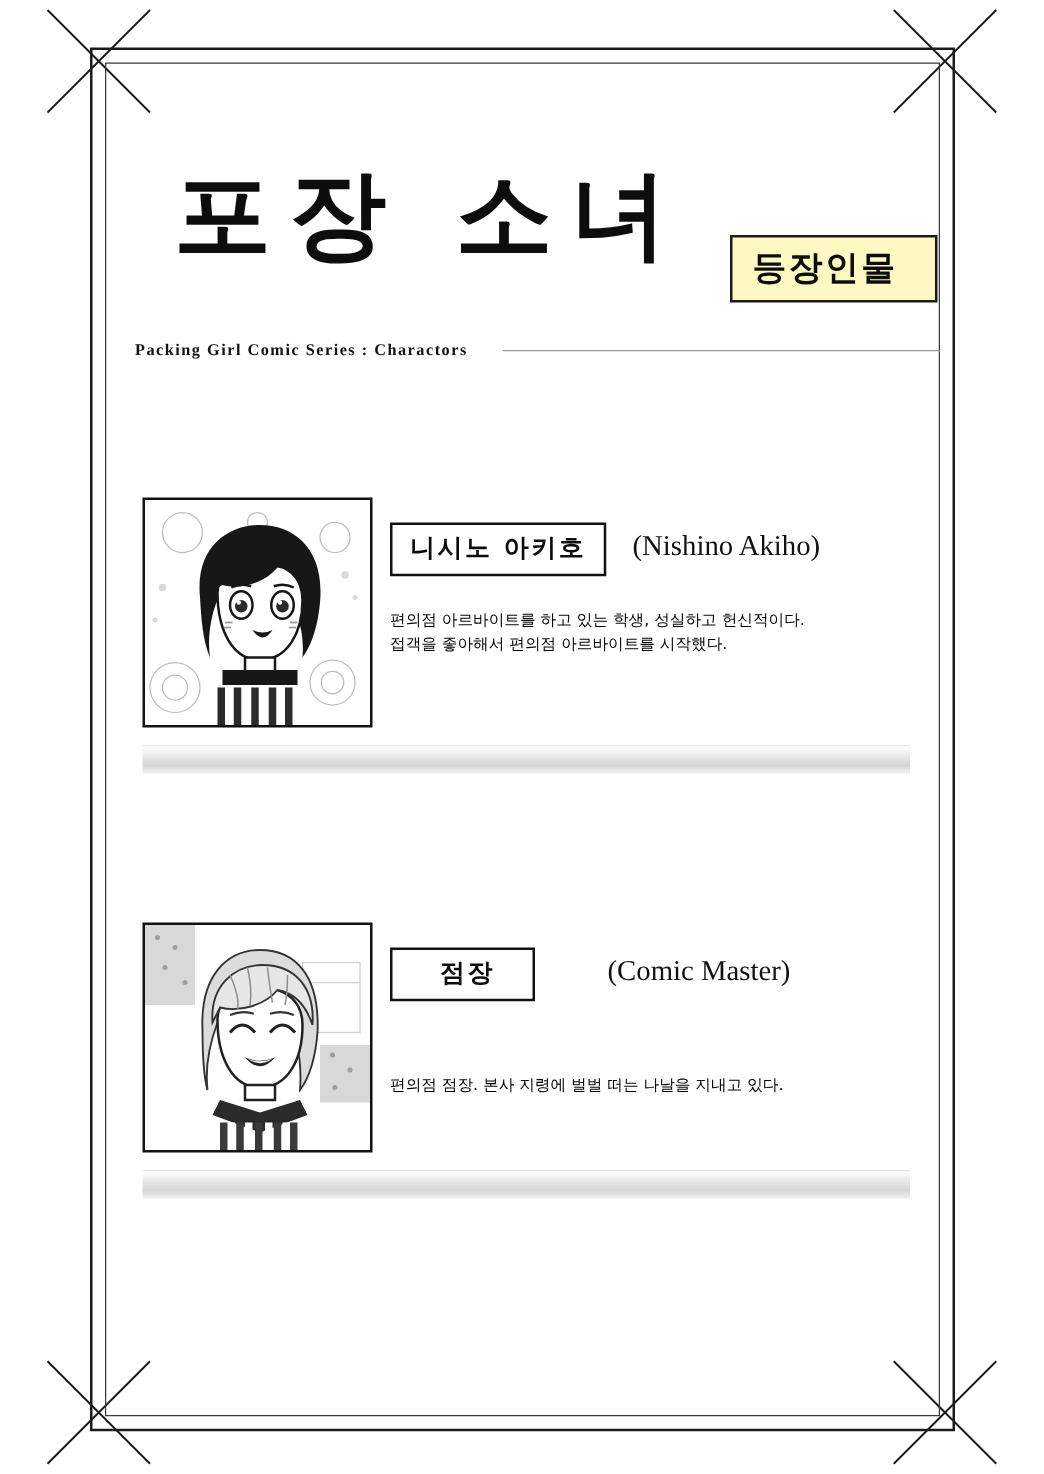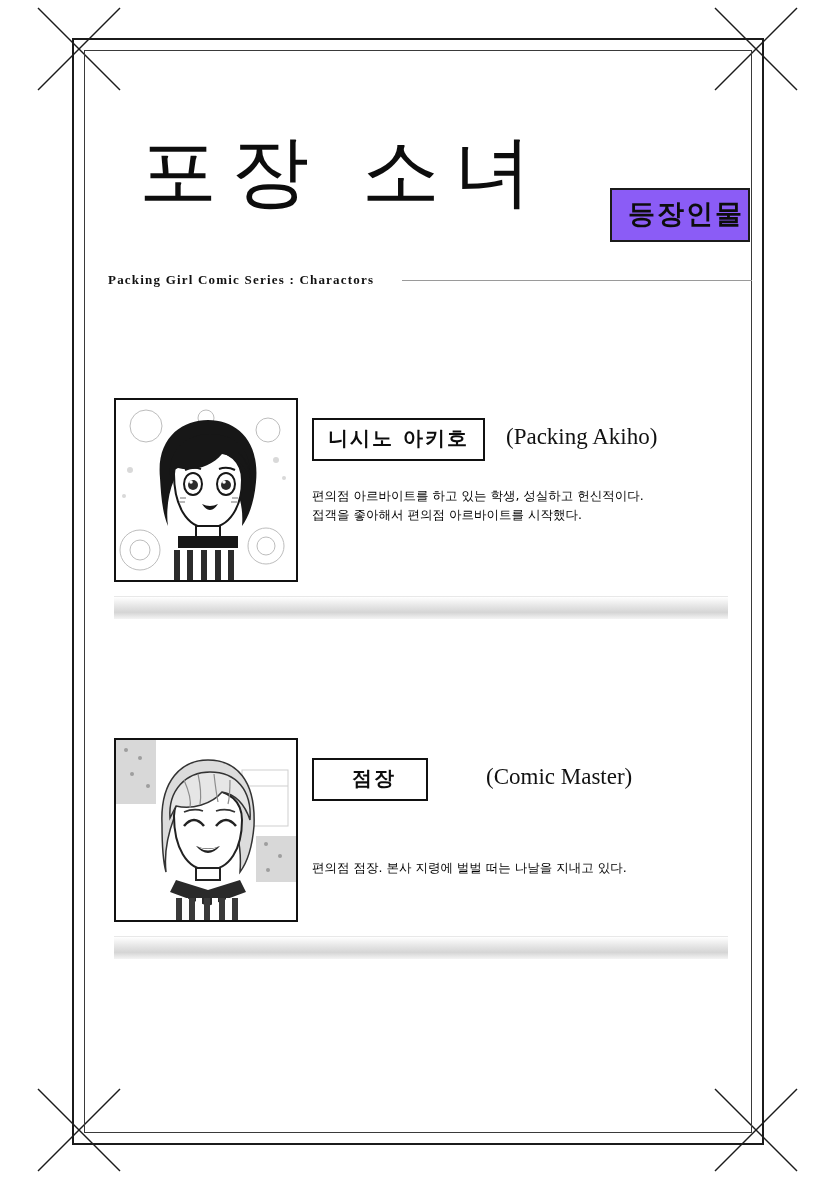--- a/index.html
+++ b/index.html
@@ -61,33 +61,33 @@
   }
   .title-row {
     position: relative;
     height: 140px;
   }
   .main-title {
     position: absolute;
     left: 55px;
     top: 0;
     font-family: "DejaVu Sans", sans-serif;
-    font-weight: normal;
+    font-weight: bold;
     font-size: 78px;
     letter-spacing: 14px;
     color: #0d0d0d;
     white-space: nowrap;
   }
   .badge {
     position: absolute;
     right: 2px;
     top: 68px;
     border: 2px solid #1b1b1b;
-    padding: 6px 4px 8px 16px;
-    background: #8b5cf6;
+    padding: 6px 30px 8px 16px;
+    background: #fef9c3;
   }
   .badge-inner {
     font-family: "DejaVu Sans", sans-serif;
     font-weight: bold;
     font-size: 27px;
     letter-spacing: 2px;
     color: #0d0d0d;
     white-space: nowrap;
   }
   .subtitle-row {
@@ -292,21 +292,21 @@
           <rect x="85" y="150" width="6" height="30"></rect>
           <rect x="99" y="150" width="6" height="30"></rect>
           <rect x="112" y="150" width="6" height="30"></rect>
         </g>
       </svg>
     </div>
 
     <div class="name-box">
       <div class="name-kr">니시노 아키호</div>
     </div>
-    <div class="name-en name-en-1">(Packing Akiho)</div>
+    <div class="name-en name-en-1">(Nishino Akiho)</div>
     <div class="desc" style="white-space:pre-line;">편의점 아르바이트를 하고 있는 학생, 성실하고 헌신적이다.
 접객을 좋아해서 편의점 아르바이트를 시작했다.</div>
     <div class="divider divider-1"></div>
   </div>
 
   <div class="entry entry-2">
     <div class="portrait">
       <svg width="180" height="180" viewBox="0 0 180 180">
         <rect x="0" y="0" width="180" height="180" fill="#ffffff"></rect>
 

